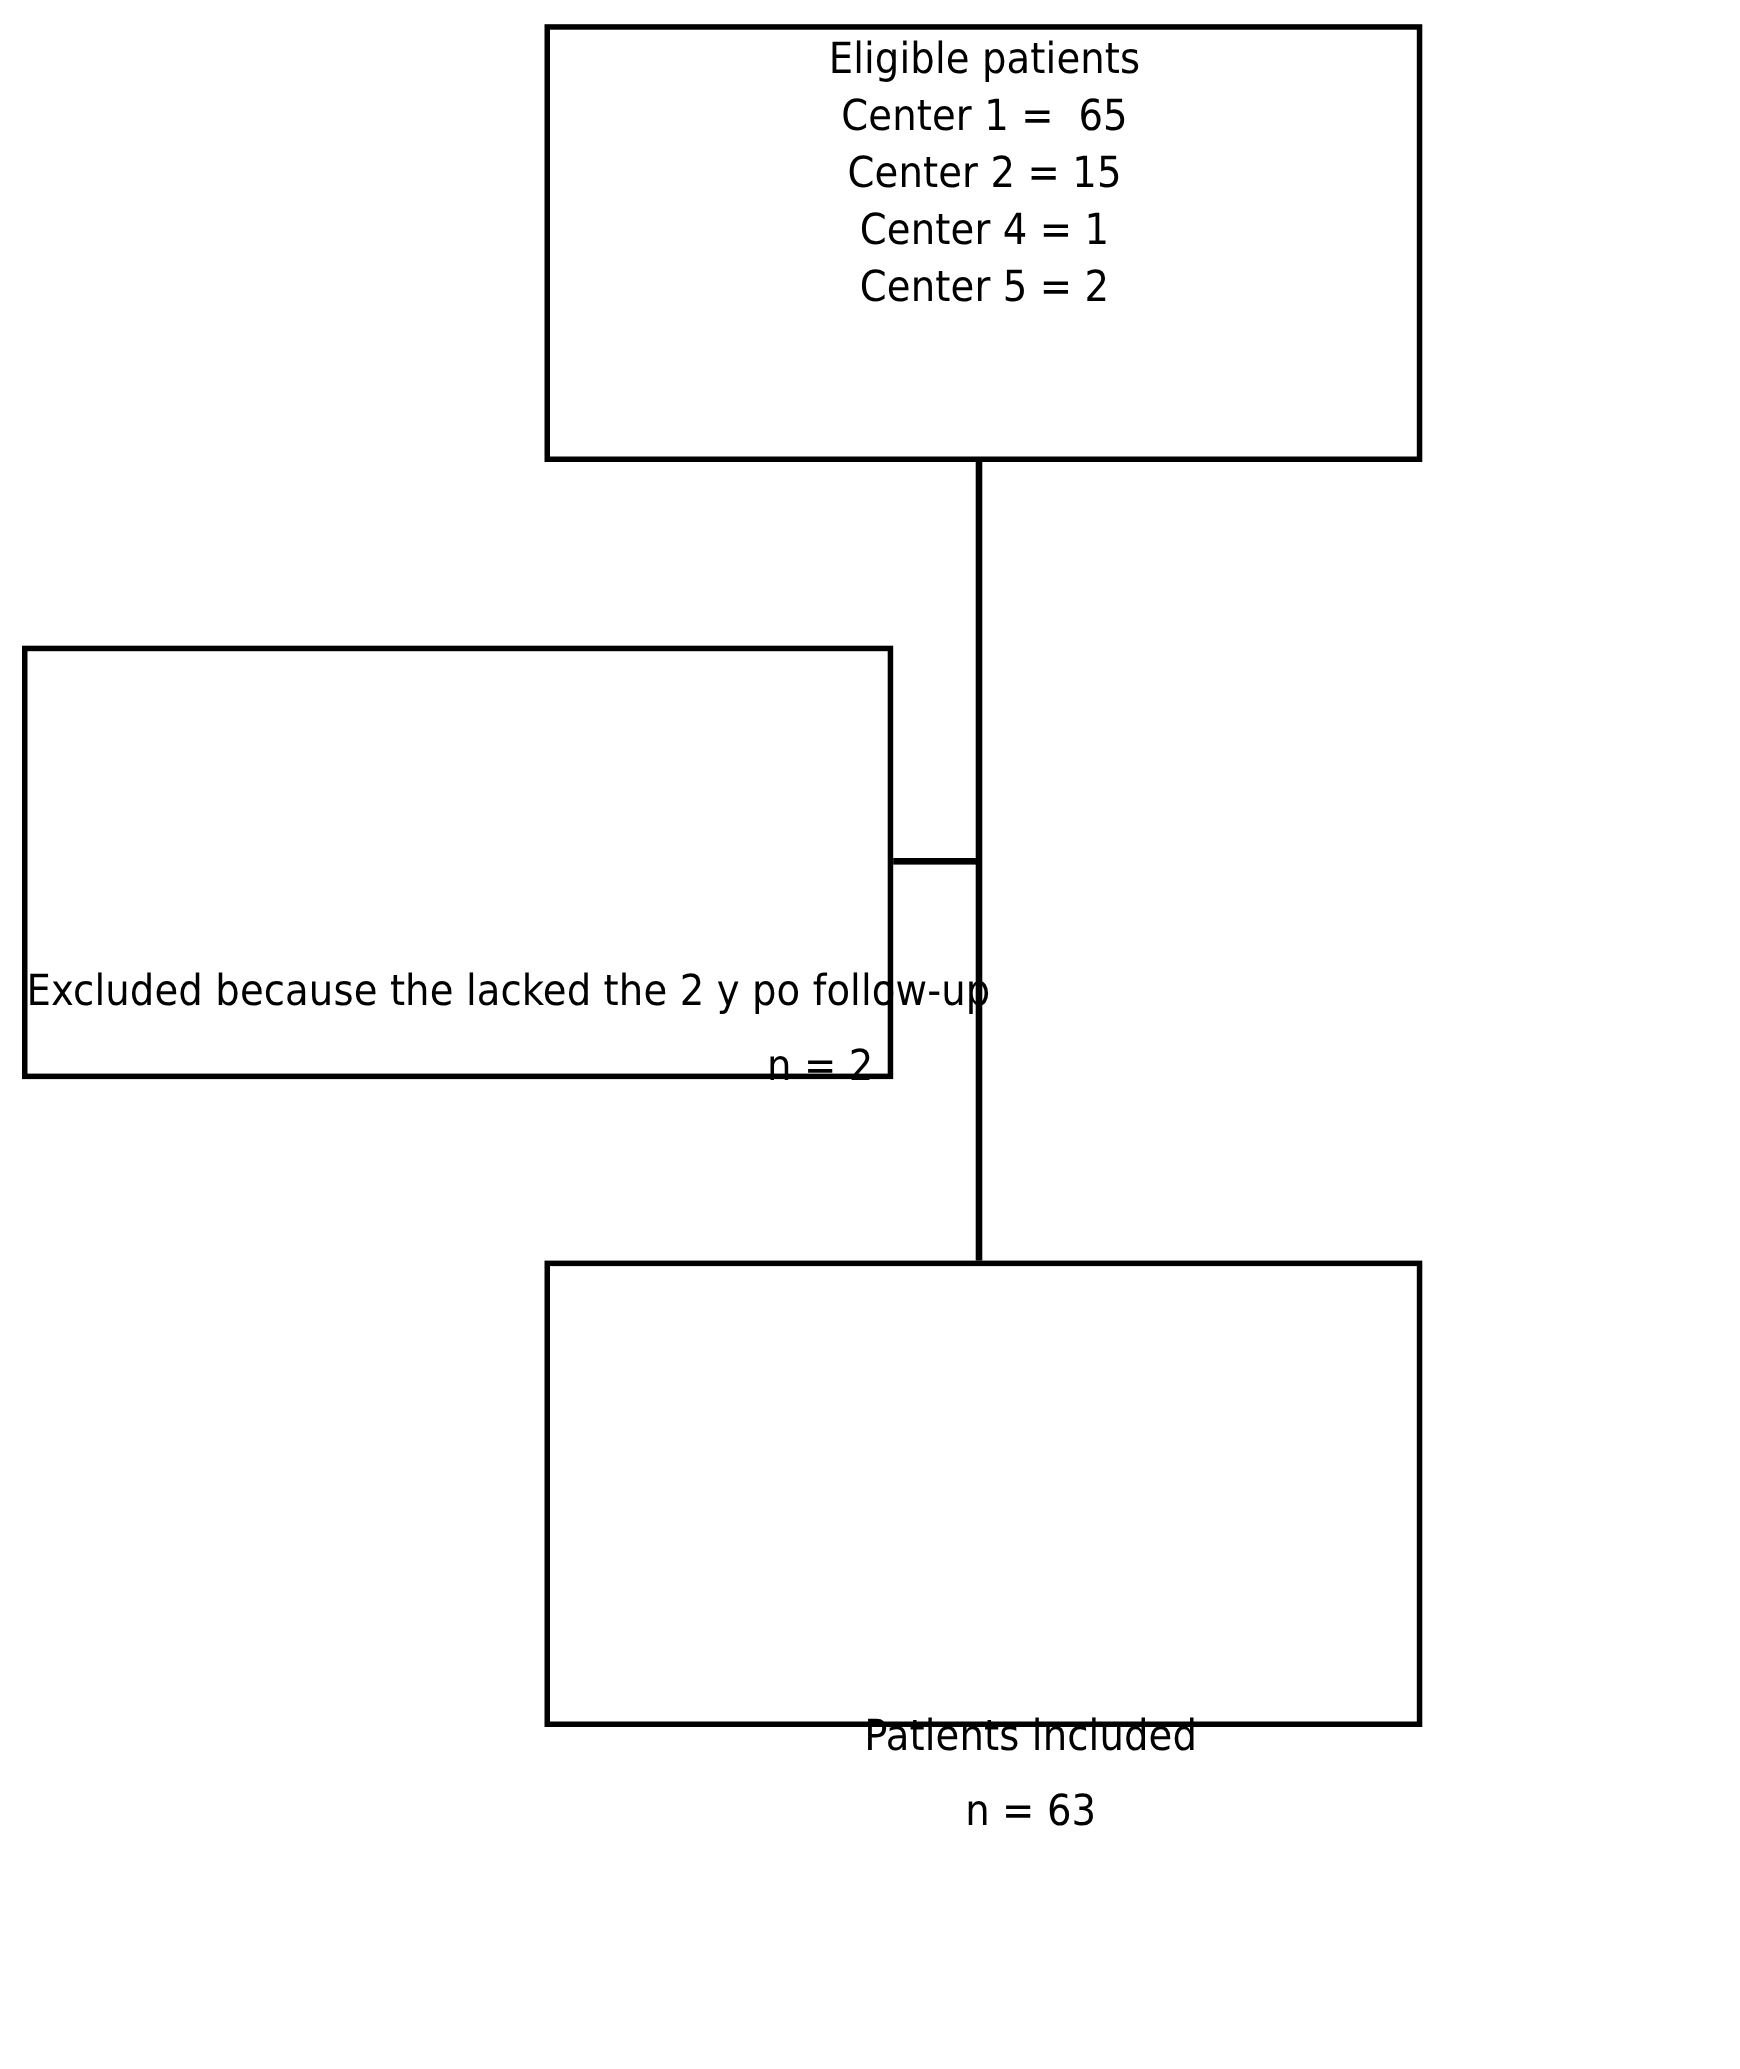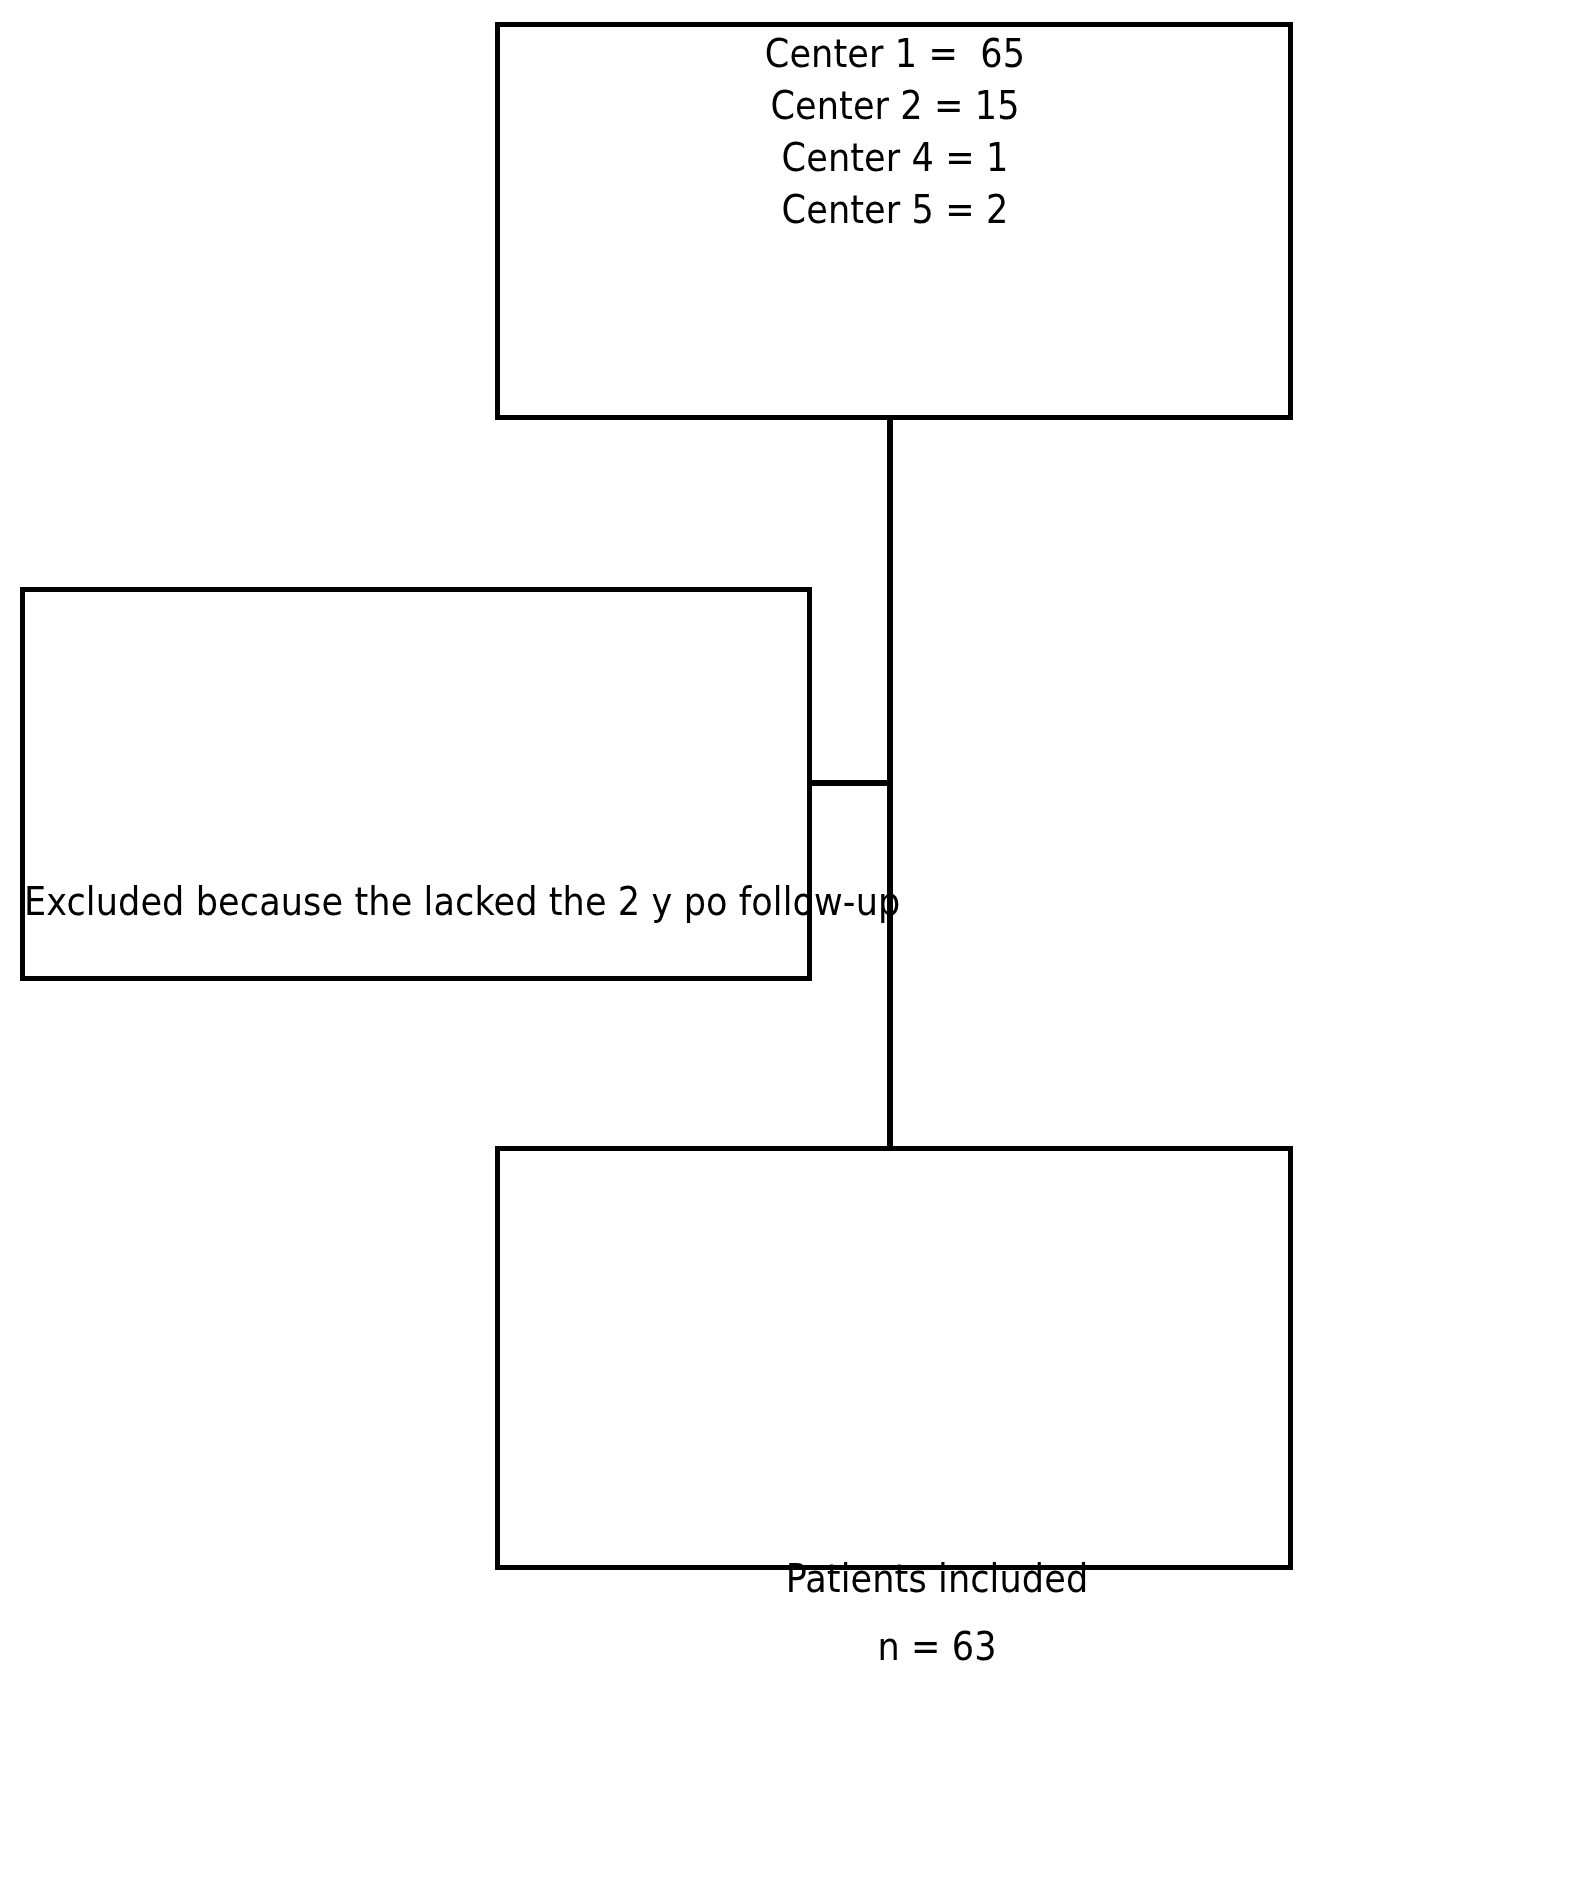--- a/index.html
+++ b/index.html
@@ -89,30 +89,32 @@
 
 <div id="canvas">
 
   <div class="connector-v" style="left:887px; top:415px; height:734px;"></div>
 
   <div class="connector-h" style="left:808px; top:780px; width:82px;"></div>
 
   <div class="flow-box" style="left:495px; top:22px; width:798px; height:398px;"></div>
 
   <div class="text-stack" id="eligible-text">
+    <div class="line centered">Eligible patients</div>
     <div class="line centered">Center 1 =  65</div>
     <div class="line centered">Center 2 = 15</div>
     <div class="line centered">Center 4 = 1</div>
     <div class="line centered">Center 5 = 2</div>
   </div>
 
   <div class="flow-box" style="left:20px; top:587px; width:792px; height:394px;"></div>
 
   <div class="text-stack" id="excluded-text">
     <div class="line left">Excluded because the lacked the 2 y po follow-up</div>
+    <div class="line left">n = 2</div>
   </div>
 
   <div class="flow-box" style="left:495px; top:1146px; width:798px; height:424px;"></div>
 
   <div class="text-stack" id="included-text">
     <div class="line centered">Patients included</div>
     <div class="line centered">n = 63</div>
   </div>
 
 </div>

